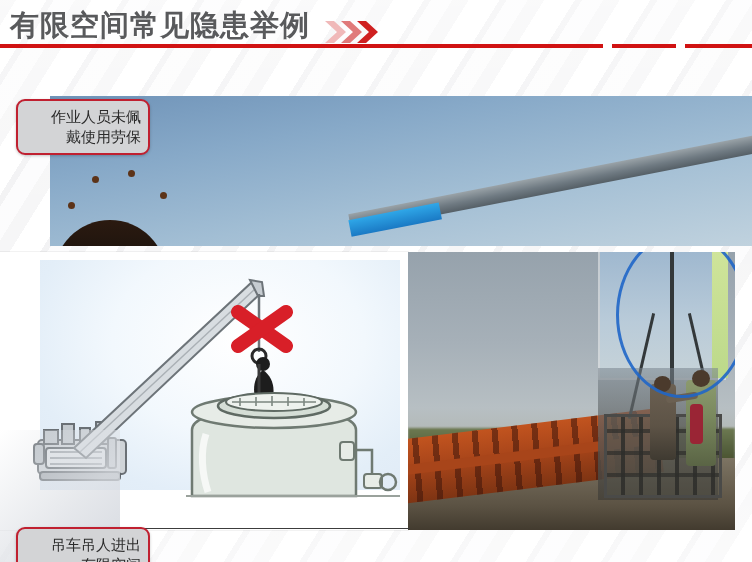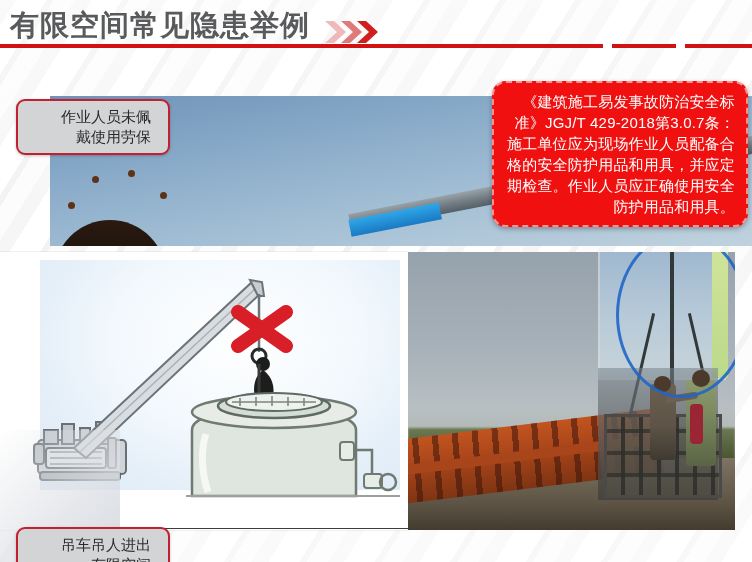--- a/index.html
+++ b/index.html
@@ -258,21 +258,21 @@
 
   
   .callout-gray {
     position: absolute;
     background: #d3d4d6;
     border: 2px solid #c02030;
     border-radius: 9px;
     color: #2b2b2b;
     font-size: 15px;
     line-height: 20px;
-    padding: 6px 17px;
+    padding: 6px 7px;
     box-shadow: 0 1px 3px rgba(0,0,0,0.22);
     white-space: pre-line;
   }
   #callout-ppe { left: 16px; top: 99px; width: 116px; }
   #callout-crane { left: 16px; top: 487px; width: 116px; margin-top: 40px; }
 
   .leader-line {
     position: absolute;
     background: #3c3c3c;
     height: 1px;
@@ -428,16 +428,15 @@
   </div>
 
   <div id="callout-ppe" class="callout-gray">作业人员未佩
 戴使用劳保</div>
 
   <div id="leader-crane" class="leader-line"></div>
 
   <div id="callout-crane" class="callout-gray">吊车吊人进出
 有限空间</div>
 
-  <div id="reg-top" class="reg-bubble">《建筑施工易发事故防治安全标准》JGJ/T 429-2018第3.0.7条：施工单位应为现场作业人员配备合格的安全防护用品和用具，并应定期检查。作业人员应正确使用安全防护用品和用具。</div>
 
 
 </div>
 
 </body></html>

